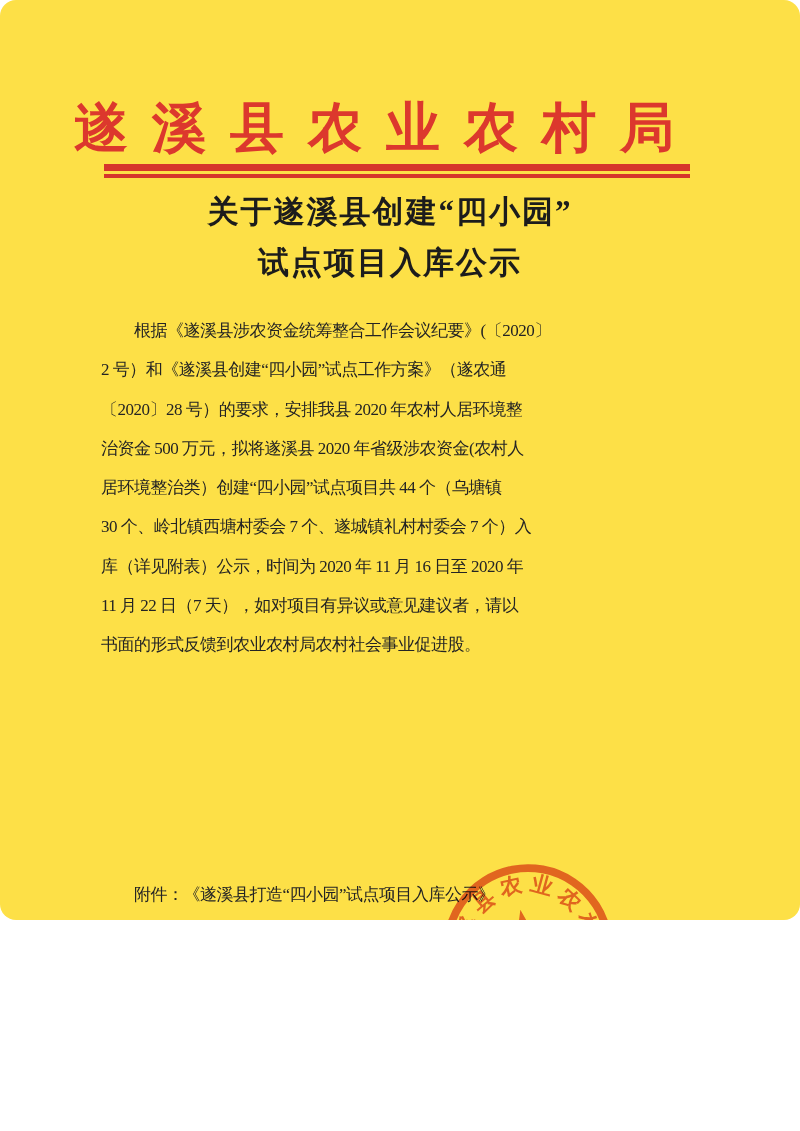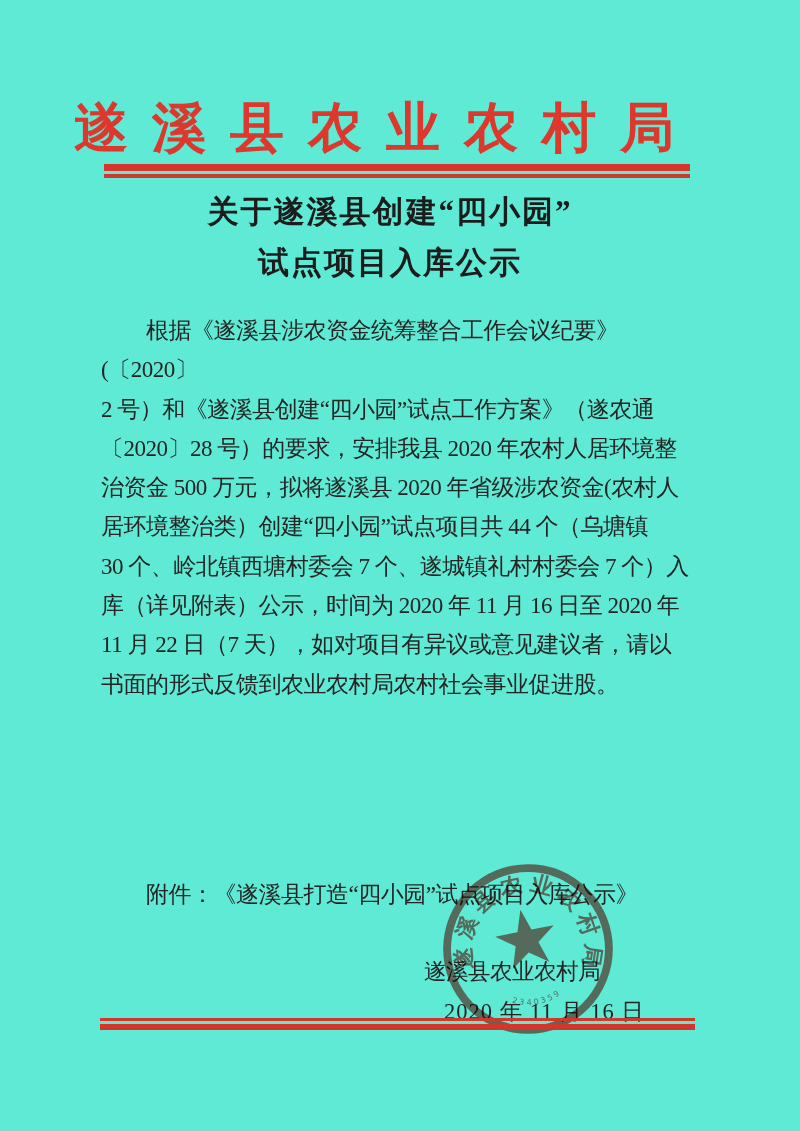--- a/index.html
+++ b/index.html
@@ -1,22 +1,23 @@
 <!DOCTYPE html>
 <html><head>
 <meta charset="utf-8">
 <style>
   html,body{margin:0;padding:0;background:#ffffff;}
   .page{
     position:relative;
-    width:800px;height:1131px;
-    background:#5eead4;
+    width:800px;height:920px;
+    background:#fde047;
     overflow:hidden;
     font-family:"Liberation Serif","DejaVu Serif",serif;
     color:#1f1f1f;
+    border-radius:16px;
   }
   .agency-title{
     position:absolute;
     top:92px;left:-14px;width:800px;
     text-align:center;
     font-size:54px;
     font-weight:bold;
     color:#dc382d;
     letter-spacing:24px;
     white-space:nowrap;
@@ -37,21 +38,21 @@
     font-size:31px;
     font-weight:bold;
     color:#1c1c1c;
     line-height:51px;
     letter-spacing:2px;
   }
   .doc-title .t-line{display:block;}
   .flow-text{
     position:absolute;
     left:101px;width:606px;
-    font-size:23px;
+    font-size:17px;
     line-height:39.3px;
     letter-spacing:-0.5px;
     color:#242424;
     white-space:pre-line;
     text-align:left;
   }
   .body-paragraph{top:311px;}
   .contact-block{top:691px;}
   .attachment-line{top:875px;}
   .sig{

